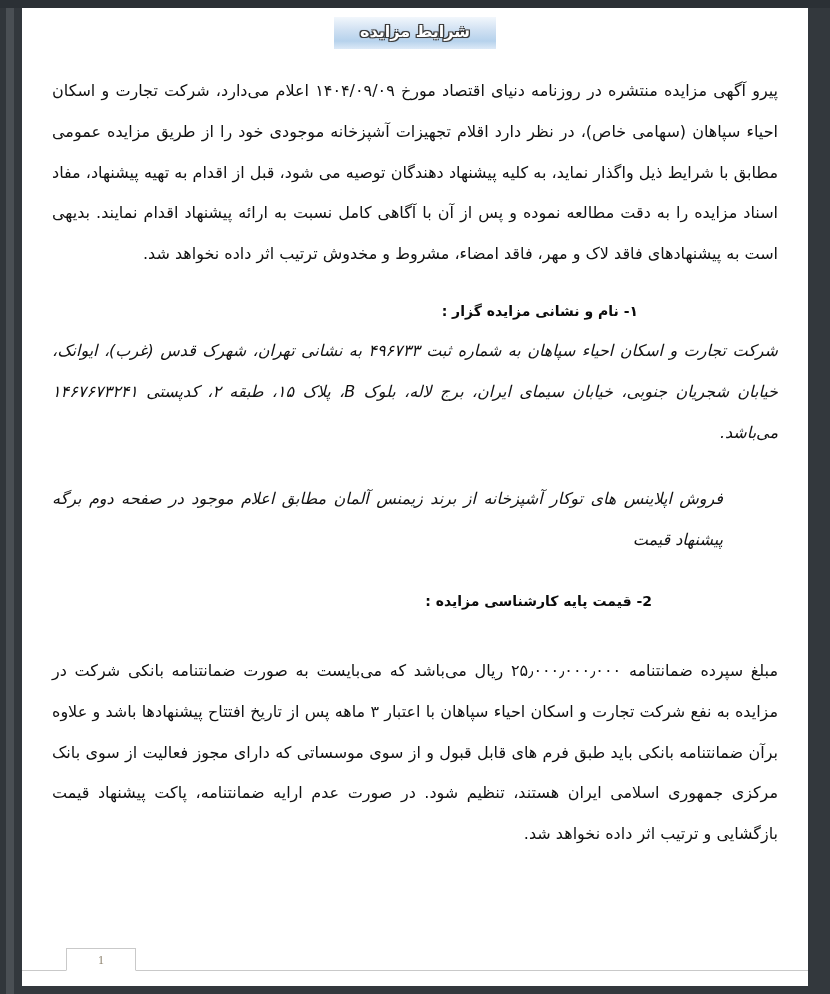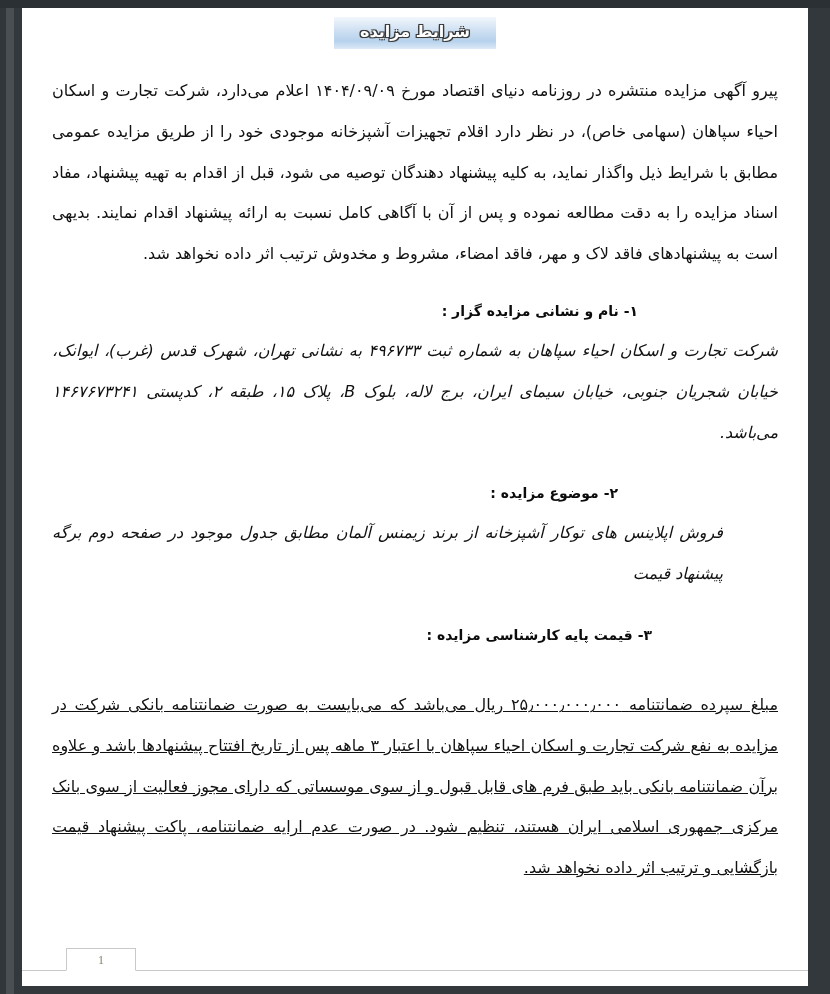--- a/index.html
+++ b/index.html
@@ -139,21 +139,21 @@
   }
   .section-1 .section-heading { padding-right: 140px; }
   .section-2 .section-heading { padding-right: 160px; }
   .section-3 .section-heading { padding-right: 126px; }
   .section-4 .section-heading { padding-right: 96px; }
 
   .section-body {
     margin: 0;
   }
   .sec2-body { padding-right: 55px; text-align: right; }
-  .sec4-spacing { margin-top: 14px; text-decoration: underline; }
+  .sec4-spacing { margin-top: 14px; }
   .sec3-spacing { margin-top: 10px; }
   .sec1-spacing { margin-top: 8px; font-style: italic; }
   .gap-med { height: 22px; }
   .gap-large { height: 30px; }
 </style>
 </head>
 <body>
 
 <div id="viewer">
 
@@ -169,28 +169,27 @@
       <div class="gap-med"></div>
 
       <div class="section section-1">
         <div class="section-heading">۱- نام و نشانی مزایده گزار :</div>
         <p class="body-text section-body sec1-spacing">شرکت تجارت و اسکان احیاء سپاهان به شماره ثبت ۴۹۶۷۳۳ به نشانی تهران، شهرک قدس (غرب)، ایوانک، خیابان شجریان جنوبی، خیابان سیمای ایران، برج لاله، بلوک B، پلاک ۱۵، طبقه ۲، کدپستی ۱۴۶۷۶۷۳۲۴۱ می‌باشد.</p>
       </div>
 
       <div class="gap-med"></div>
 
       <div class="section section-2">
-        <div class="section-heading">۲- موضوع مزایده :</div>
-        <p class="body-text section-body sec2-body sec1-spacing">فروش اپلاینس های توکار آشپزخانه از برند زیمنس آلمان مطابق جدول موجود در صفحه دوم برگه پیشنهاد قیمت</p>
+        <p class="body-text section-body sec2-body sec1-spacing">فروش اپلاینس های توکار آشپزخانه از برند زیمنس آلمان مطابق اعلام موجود در صفحه دوم برگه پیشنهاد قیمت</p>
       </div>
 
       <div class="gap-med"></div>
 
       <div class="section section-3">
-        <div class="section-heading">۳- قیمت پایه کارشناسی مزایده :</div>
+        <div class="section-heading">2- قیمت پایه کارشناسی مزایده :</div>
       </div>
 
       <div class="gap-large"></div>
 
       <div class="section section-4">
         <p class="body-text section-body sec4-spacing">مبلغ سپرده ضمانتنامه ۲۵٫۰۰۰٫۰۰۰٫۰۰۰ ریال می‌باشد که می‌بایست به صورت ضمانتنامه بانکی شرکت در مزایده به نفع شرکت تجارت و اسکان احیاء سپاهان با اعتبار ۳ ماهه پس از تاریخ افتتاح پیشنهادها باشد و علاوه برآن ضمانتنامه بانکی باید طبق فرم های قابل قبول و از سوی موسساتی که دارای مجوز فعالیت از سوی بانک مرکزی جمهوری اسلامی ایران هستند، تنظیم شود. در صورت عدم ارایه ضمانتنامه، پاکت پیشنهاد قیمت بازگشایی و ترتیب اثر داده نخواهد شد.</p>
       </div>
 
     </div>
   </div>

